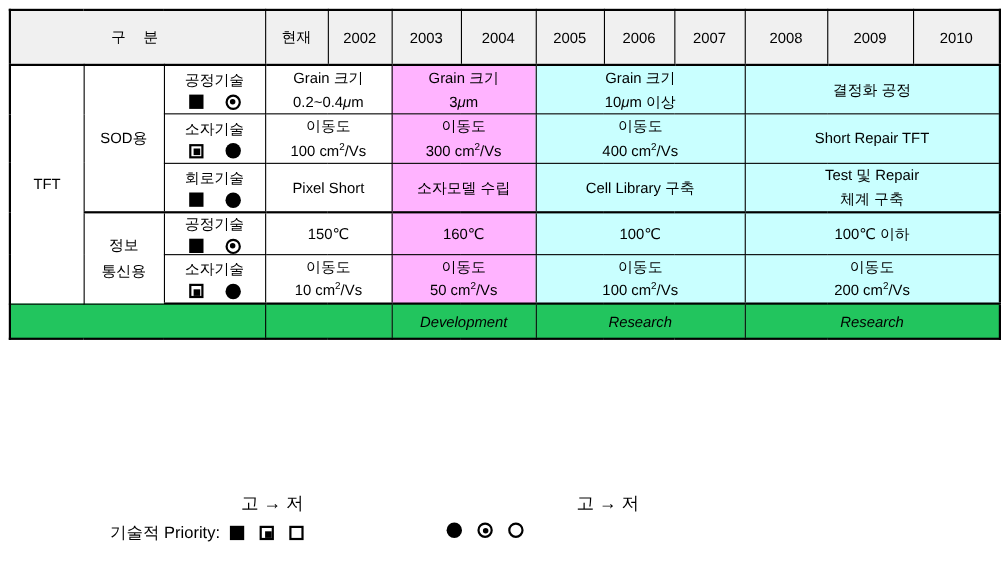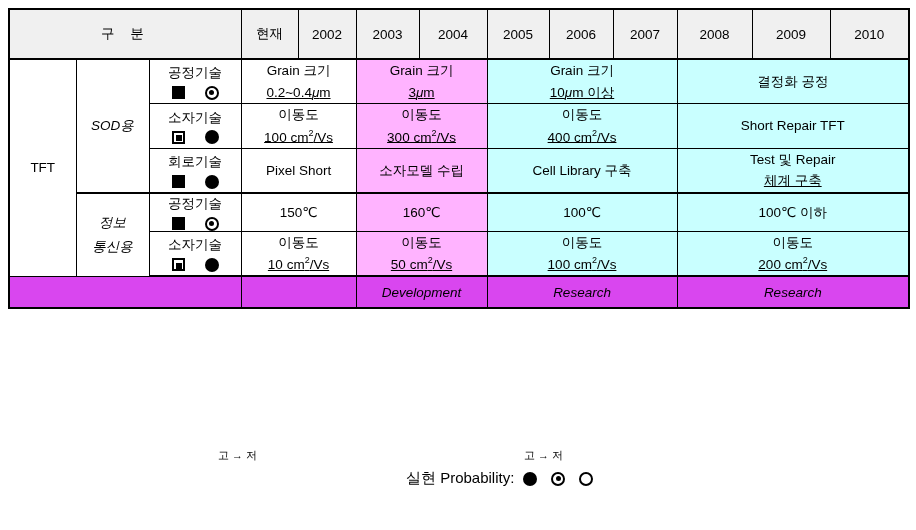--- a/index.html
+++ b/index.html
@@ -39,21 +39,21 @@
     padding-left:6px;
   }
   .hdr-year{font-size:15px;}
   .hdr-now{font-size:15px;font-weight:bold;}
 
   td.thick-right{border-right:2px solid #000;}
   tr.thick-bottom > td{border-bottom:2px solid #000;}
   tr.thick-top > td{border-top:2px solid #000;}
 
   .lbl-tft{font-size:15px;}
-  .lbl-grp{font-size:15px;line-height:1.75;font-style:italic;}
+  .lbl-grp{font-size:15px;line-height:1.75;}
   .lbl-tech{
     font-size:14px;
     line-height:1.45;
     padding:5px 4px 4px 4px;
     margin-top:16px;
   }
   .lbl-tech .name{display:block;}
   .sym-row{
     display:flex;
     justify-content:space-around;
@@ -72,41 +72,41 @@
   .ci-full{width:14px;height:14px;background:#000;border-radius:50%;display:inline-block;}
   .ci-dot{width:14px;height:14px;border:2px solid #000;border-radius:50%;
           background:#fff;display:inline-block;position:relative;box-sizing:border-box;}
   .ci-dot:after{content:"";position:absolute;left:2.5px;top:2.5px;
           width:5px;height:5px;background:#000;border-radius:50%;}
   .ci-open{width:14px;height:14px;border:2px solid #000;border-radius:50%;
           background:#fff;display:inline-block;box-sizing:border-box;}
 
   .cell{padding:6px 3px;line-height:1.6;}
   .cell .l1{display:block;}
-  .cell .l2{display:block;text-decoration:underline;}
+  .cell .l2{display:block;}
   .bg-white{background:#ffffff;}
   .bg-pink{background:#ffb3ff;}
   .bg-cyan{background:#c9ffff;}
 
-  .phase td{height:30px;background:#d946ef;}
+  .phase td{height:30px;background:#22c55e;}
   .phase-text{font-style:italic;font-size:15px;}
 
   
   .legend{
     position:absolute;
     left:8px; top:448px;
     width:900px;
     height:74px;
   }
   .legend-group{position:absolute;top:0;}
   .lg-left{left:92px;}
   .lg-right{left:398px;}
   .legend-arrowline{
-    text-align:left;
-    font-size:11px;
+    text-align:right;
+    font-size:16px;
     margin-bottom:6px;
     padding-left:118px;
     white-space:nowrap;
   }
   .legend-main{
     display:flex;
     align-items:center;
     font-size:15px;
     white-space:nowrap;
   }
@@ -285,26 +285,33 @@
       <td colspan="3" class="phase-text">Research</td>
       <td colspan="3" class="phase-text">Research</td>
     </tr>
   </tbody>
     </table>
 
   <div class="legend">
 
     <div class="legend-group lg-left">
       <div class="legend-arrowline">고 → 저</div>
+      <div class="legend-main">
+        <span class="lg-label">기술적 Priority:</span>
+        <span class="legend-syms">
+          <span class="sq-full"></span>
+          <span class="sq-dot"></span>
+          <span class="sq-open"></span>
+        </span>
+      </div>
     </div>
 
     <div class="legend-group lg-right">
       <div class="legend-arrowline">고 → 저</div>
       <div class="legend-main">
-        <span class="lg-label">실현 Probability:</span>
         <span class="legend-syms">
           <span class="ci-full"></span>
           <span class="ci-dot"></span>
           <span class="ci-open"></span>
         </span>
       </div>
     </div>
 
   </div>
 </div>

